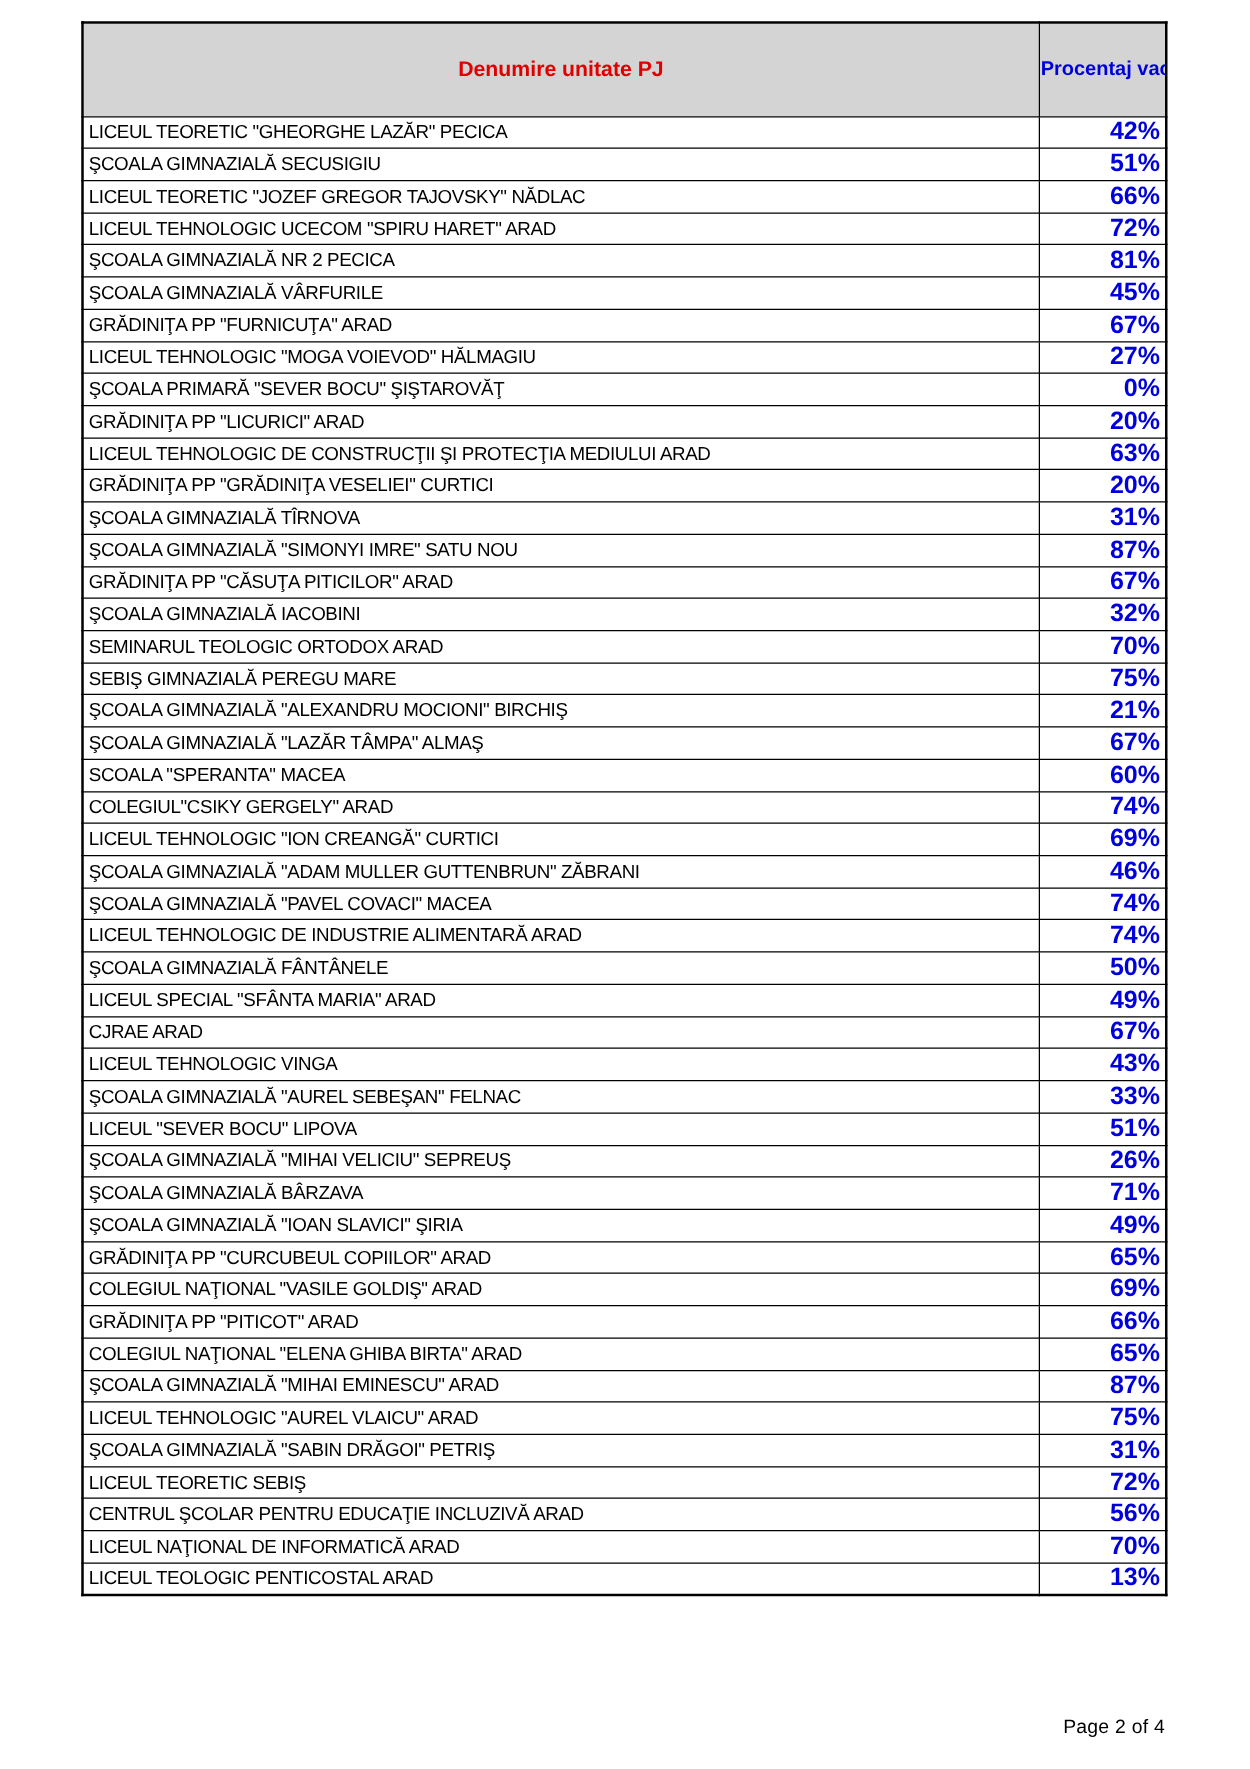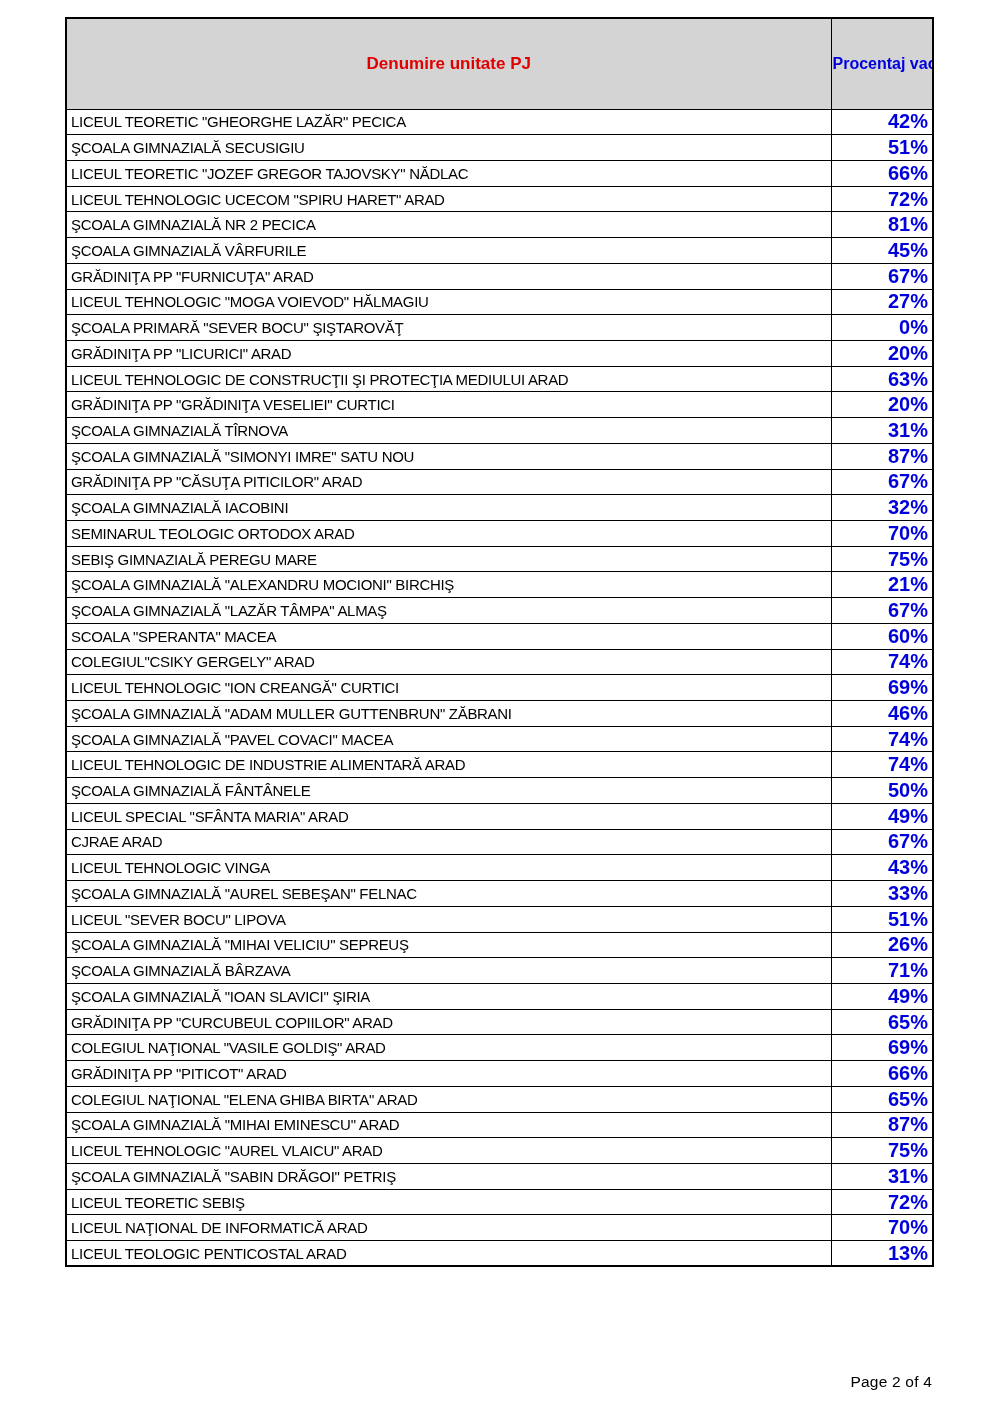--- a/index.html
+++ b/index.html
@@ -27,21 +27,21 @@
     width: 867px;
     border-collapse: collapse;
     table-layout: fixed;
     border: 2px solid var(--border);
   }
   table.vacc-table th, table.vacc-table td {
     border: 1px solid var(--border);
     overflow: hidden;
     white-space: nowrap;
   }
-  thead tr { height: 91px; }
+  thead tr { height: 75px; }
   th.name-head {
     width: 765px;
     background: var(--header-background);
     color: var(--header-name-text);
     font-size: 17px;
     font-weight: bold;
     text-align: center;
     vertical-align: middle;
     border-bottom: 2px solid var(--border);
   }
@@ -308,20 +308,24 @@
   <tr>
     <td class="name-cell">ŞCOALA GIMNAZIALĂ "SABIN DRĂGOI" PETRIŞ</td>
     <td class="pct-cell">31%</td>
   </tr>
 
   <tr>
     <td class="name-cell">LICEUL TEORETIC SEBIŞ</td>
     <td class="pct-cell">72%</td>
   </tr>
 
+  <tr>
+    <td class="name-cell">CENTRUL ŞCOLAR PENTRU EDUCAŢIE INCLUZIVĂ ARAD</td>
+    <td class="pct-cell">56%</td>
+  </tr>
 
   <tr>
     <td class="name-cell">LICEUL NAŢIONAL DE INFORMATICĂ ARAD</td>
     <td class="pct-cell">70%</td>
   </tr>
 
   <tr>
     <td class="name-cell">LICEUL TEOLOGIC PENTICOSTAL ARAD</td>
     <td class="pct-cell">13%</td>
   </tr>

